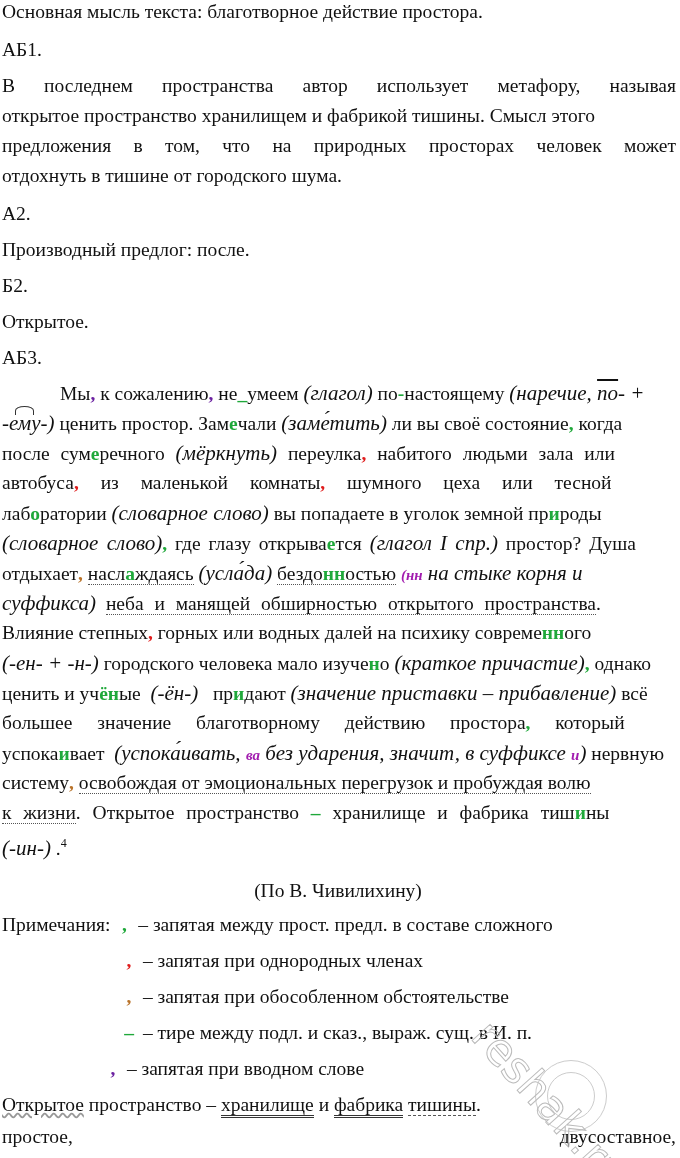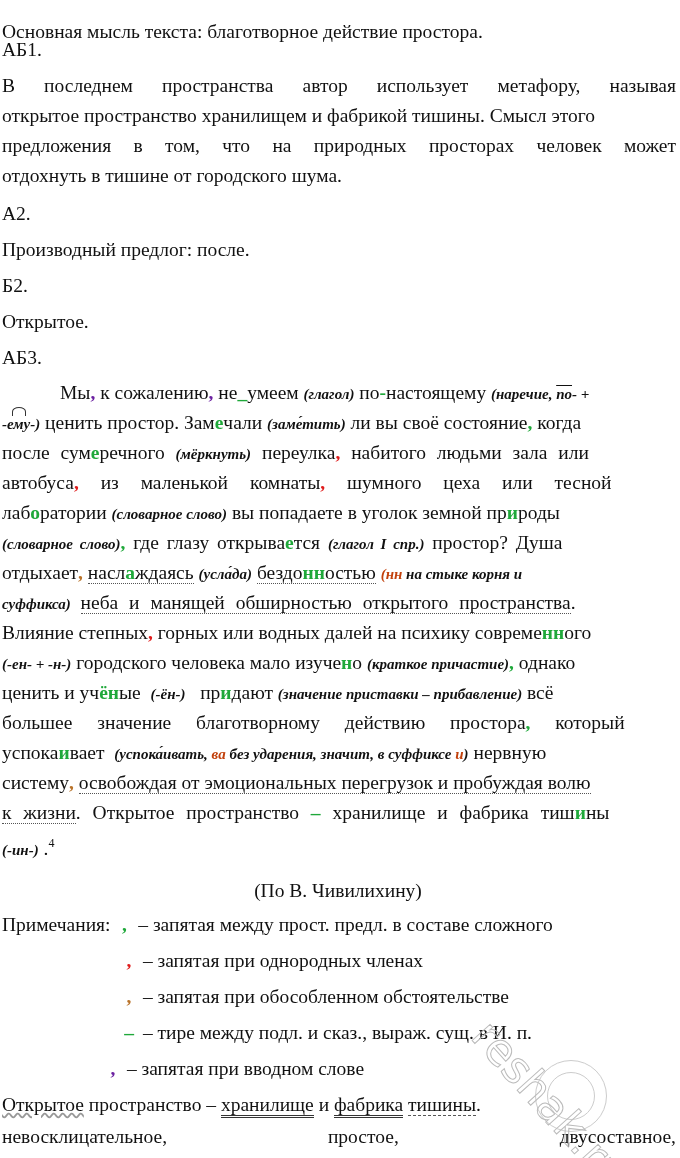--- a/index.html
+++ b/index.html
@@ -1,25 +1,25 @@
 <!DOCTYPE html>
 <html><head>
 <meta charset="utf-8">
 <style>
   html, body { margin:0; padding:0; background:#ffffff; }
   body { width:680px; height:1158px; overflow:hidden; position:relative;
          font-family:"Liberation Serif", serif; color:#111; font-size:19.5px; }
   .line { position:absolute; left:2px; right:4px; white-space:nowrap; line-height:24px; }
   .just { display:flex; justify-content:space-between; }
-  .it { font-style:italic; font-size:15px;font-weight:bold; }
+  .it { font-style:italic; font-size:21px; }
   .g { color:#1fa83a; font-weight:bold; }
   .r { color:#e01b1b; font-weight:bold; }
   .p { color:#6a1fa0; font-weight:bold; }
   .o { color:#b9732a; font-weight:bold; }
-  .gi { color:#c2410c; font-weight:bold; font-style:italic; font-size:15px; }
+  .gi { color:#a21caf; font-weight:bold; font-style:italic; font-size:15px; }
   .dash-u { border-bottom:1.5px dashed #555; }
   .dot-u { border-bottom:1.5px dotted #555; }
   .dbl-u { border-bottom:3px double #333; }
   .u { }
   .wavy-u { text-decoration:underline wavy #999; }
   .overline { text-decoration:overline; }
   .arc { position:relative; display:inline-block; }
   .arc::before { content:""; position:absolute; left:20%; right:20%; top:-5px; height:8px;
       border-top:1.2px solid #333; border-left:1.2px solid #333; border-right:1.2px solid #333;
       border-radius:50% 50% 0 0; transform:scaleY(1); }
@@ -29,21 +29,21 @@
       font-size:44px; transform:rotate(55deg); transform-origin:left top; white-space:nowrap; }
   .wm-c { position:absolute; left:535px; top:1060px; width:70px; height:70px; border:1.5px solid #ccc; border-radius:50%; }
   .wm-c2 { position:absolute; left:547px; top:1072px; width:46px; height:46px; border:1.5px solid #ccc; border-radius:50%; }
   .note-sym { display:inline-block; width:18px; text-align:center; }
 </style>
 </head>
 <body>
 
 <div>
 
-  <div class="line" style="top:20px">Основная мысль текста: благотворное действие простора.</div>
+  <div class="line" style="top:0">Основная мысль текста: благотворное действие простора.</div>
   <div class="line" style="top:38px">АБ1.</div>
 
   <div class="line just" style="top:74px">
     <span>В</span>
     <span>последнем</span>
     <span>пространства</span>
     <span>автор</span>
     <span>использует</span>
     <span>метафору,</span>
     <span>называя</span>
@@ -141,21 +141,20 @@
     <span class="note-sym p">,</span><span> – запятая при вводном слове</span>
   </div>
 
   <div class="line" style="top:1093px">
     <span class="wavy-u">Открытое</span>
     <span class="u">пространство</span><span> – </span><span class="dbl-u">хранилище</span><span> и </span><span class="dbl-u">фабрика</span>
     <span class="dash-u">тишины</span><span>.</span>
   </div>
 
   <div class="line just" style="top:1125px">
-    <span>невосклицательное,</span>
     <span>простое,</span>
     <span>двусоставное,</span>
   </div>
 
 </div>
 
 <div class="wm-c"></div>
 <div class="wm-c2"></div>
 <div class="watermark" style="left:500px; top:1010px; transform:rotate(48deg)">reshak.ru</div>
 

